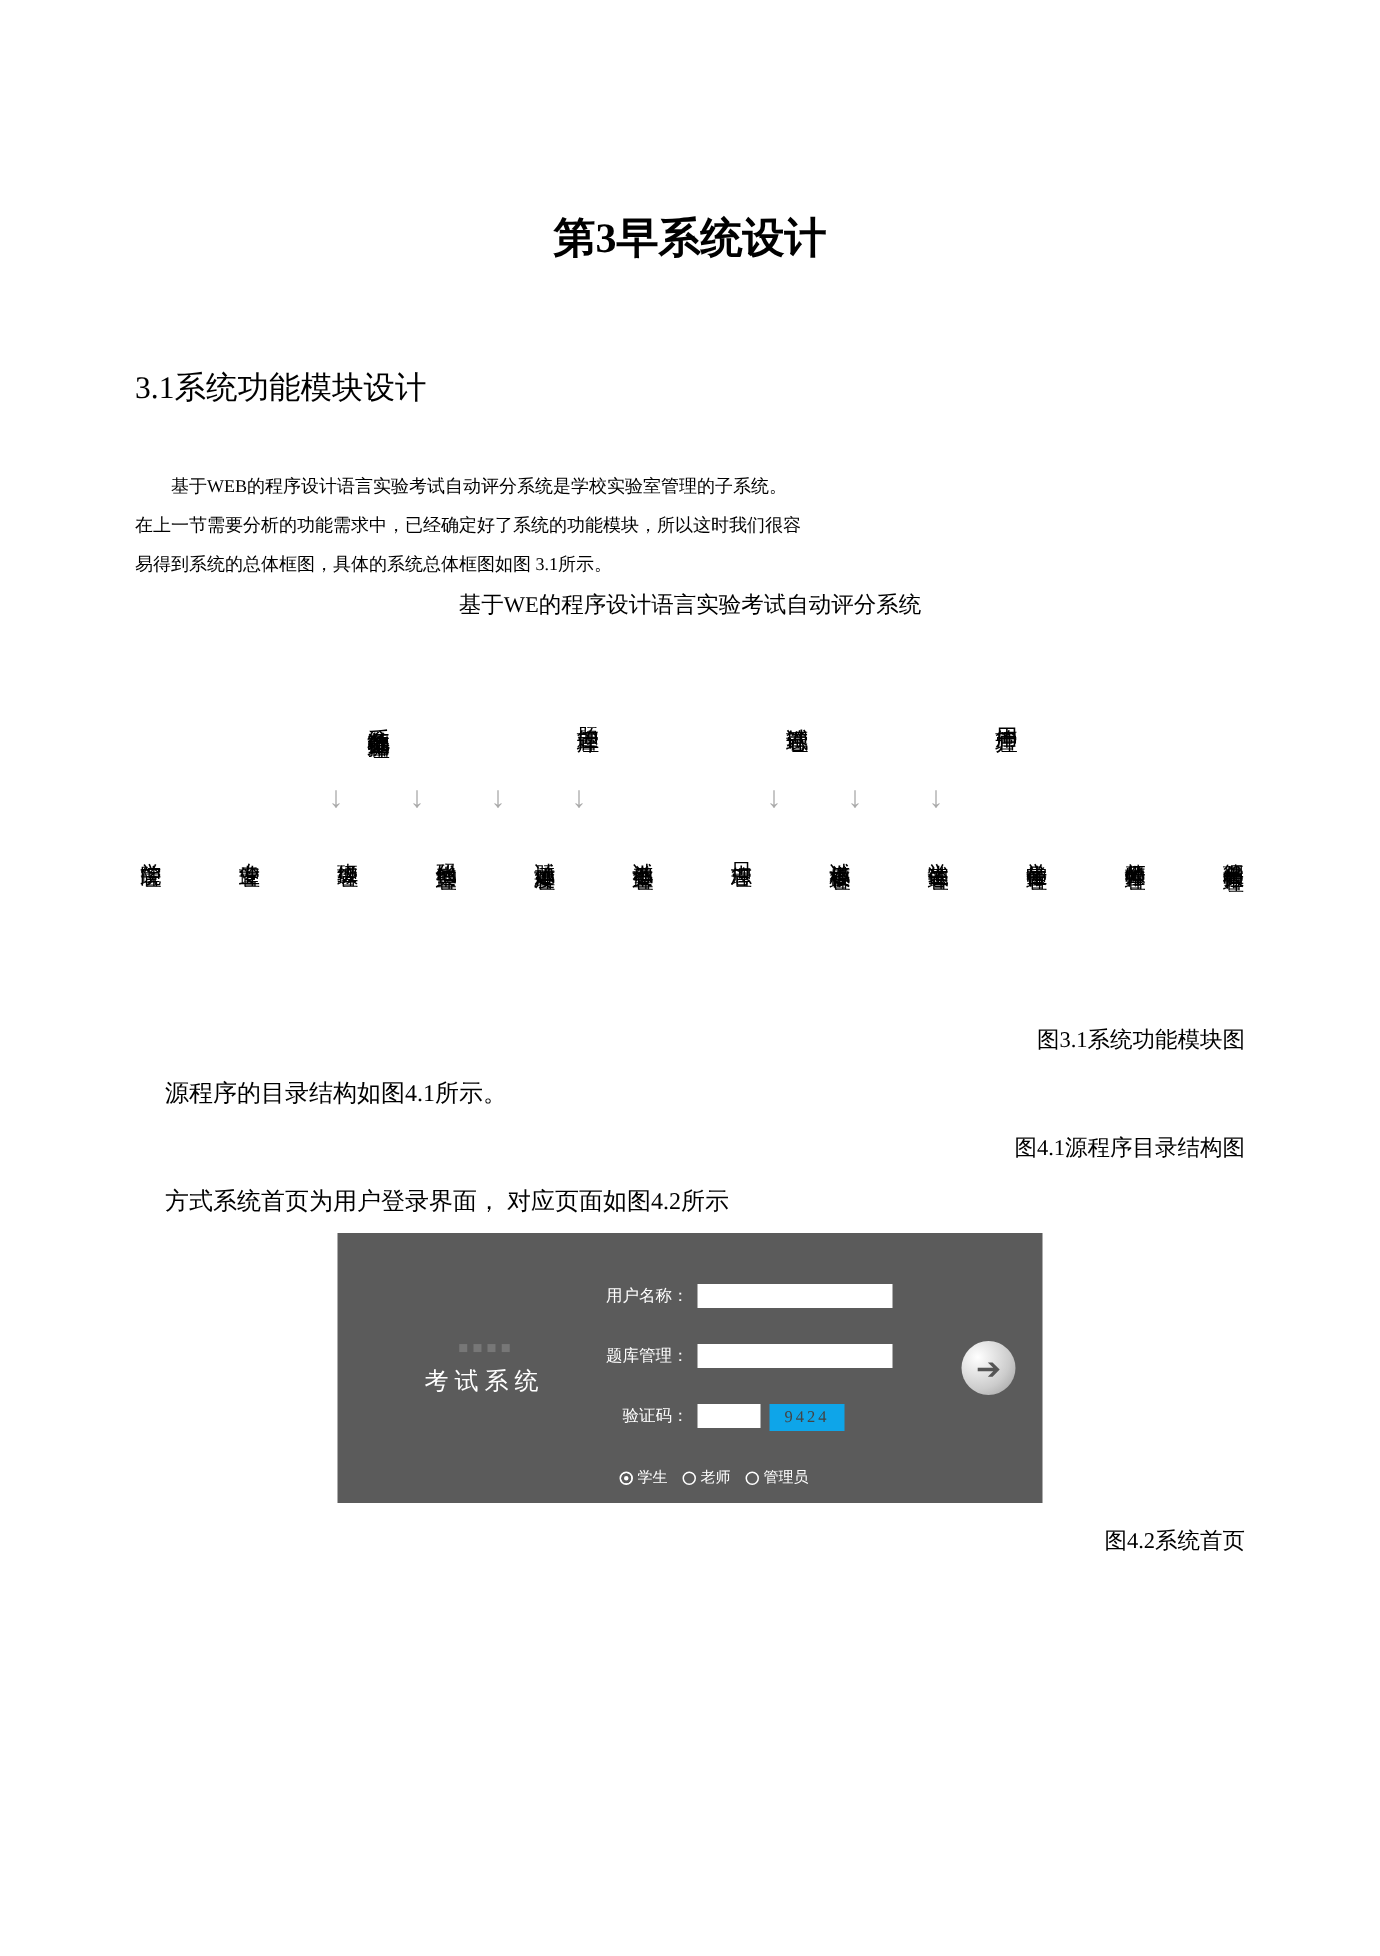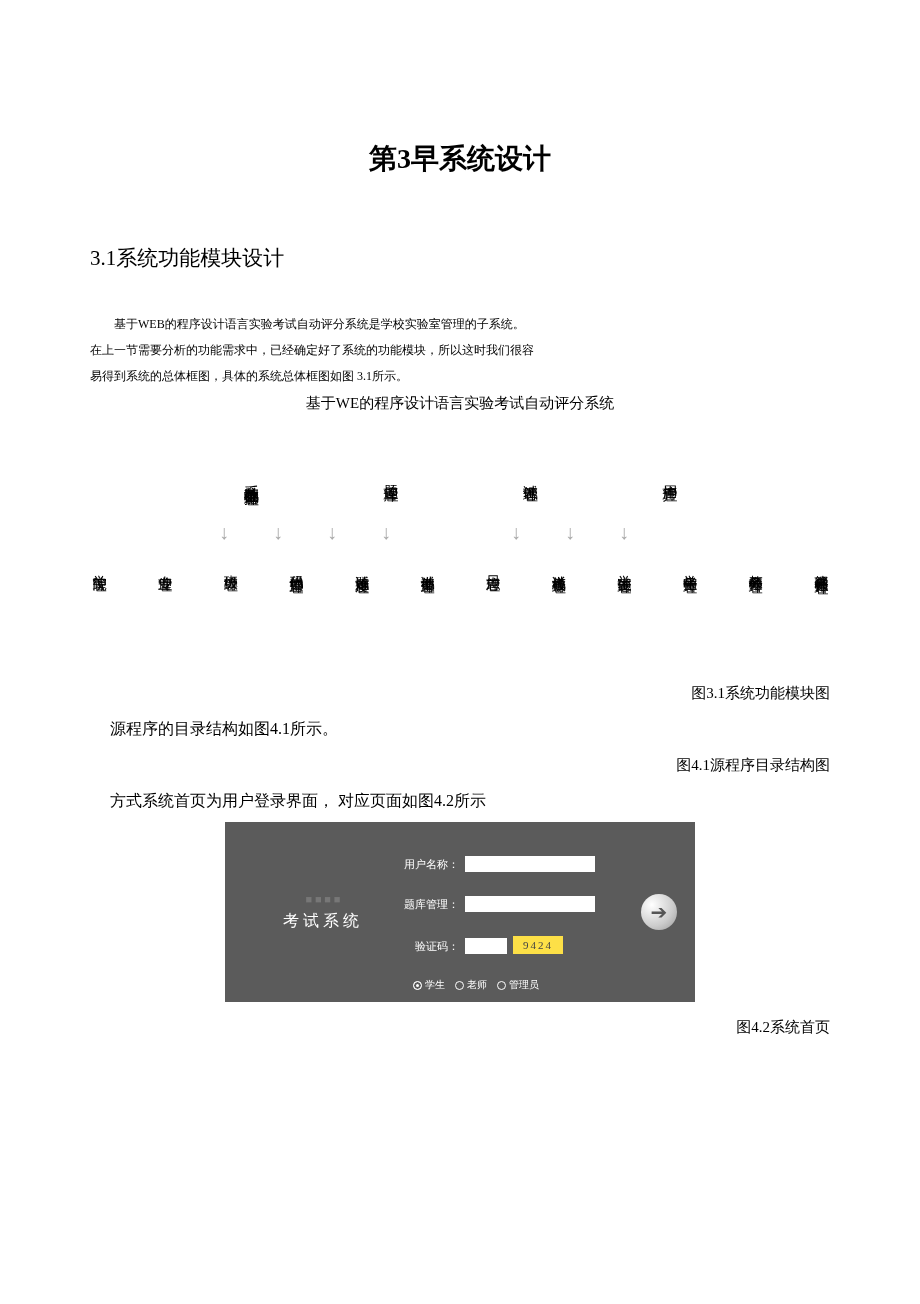--- a/index.html
+++ b/index.html
@@ -101,40 +101,40 @@
     }
     .login-left .faded { color: #777; font-size: 11px; display: block; margin-bottom: 6px; }
     .login-left .main { font-size: 16px; letter-spacing: 4px; }
     .login-form {
       flex: 1;
       color: #fff;
       font-size: 11px;
     }
     .login-row {
       display: flex;
-      align-items: flex-end;
+      align-items: flex-start;
       margin: 24px 0;
       gap: 6px;
     }
     .login-row label {
       width: 56px;
       text-align: right;
       font-size: 11px;
     }
     .login-row .field {
       height: 16px;
       background: #fff;
       display: inline-block;
     }
     .login-row .field.w1 { width: 130px; }
     .login-row .field.w2 { width: 42px; }
     .login-row .captcha {
       width: 50px;
       height: 18px;
-      background: #fde047;
+      background: #0ea5e9;
       color: #444;
       font-size: 11px;
       display: flex;
       align-items: center;
       justify-content: center;
       letter-spacing: 2px;
     }
     .login-radios {
       font-size: 10px;
       color: #fff;

